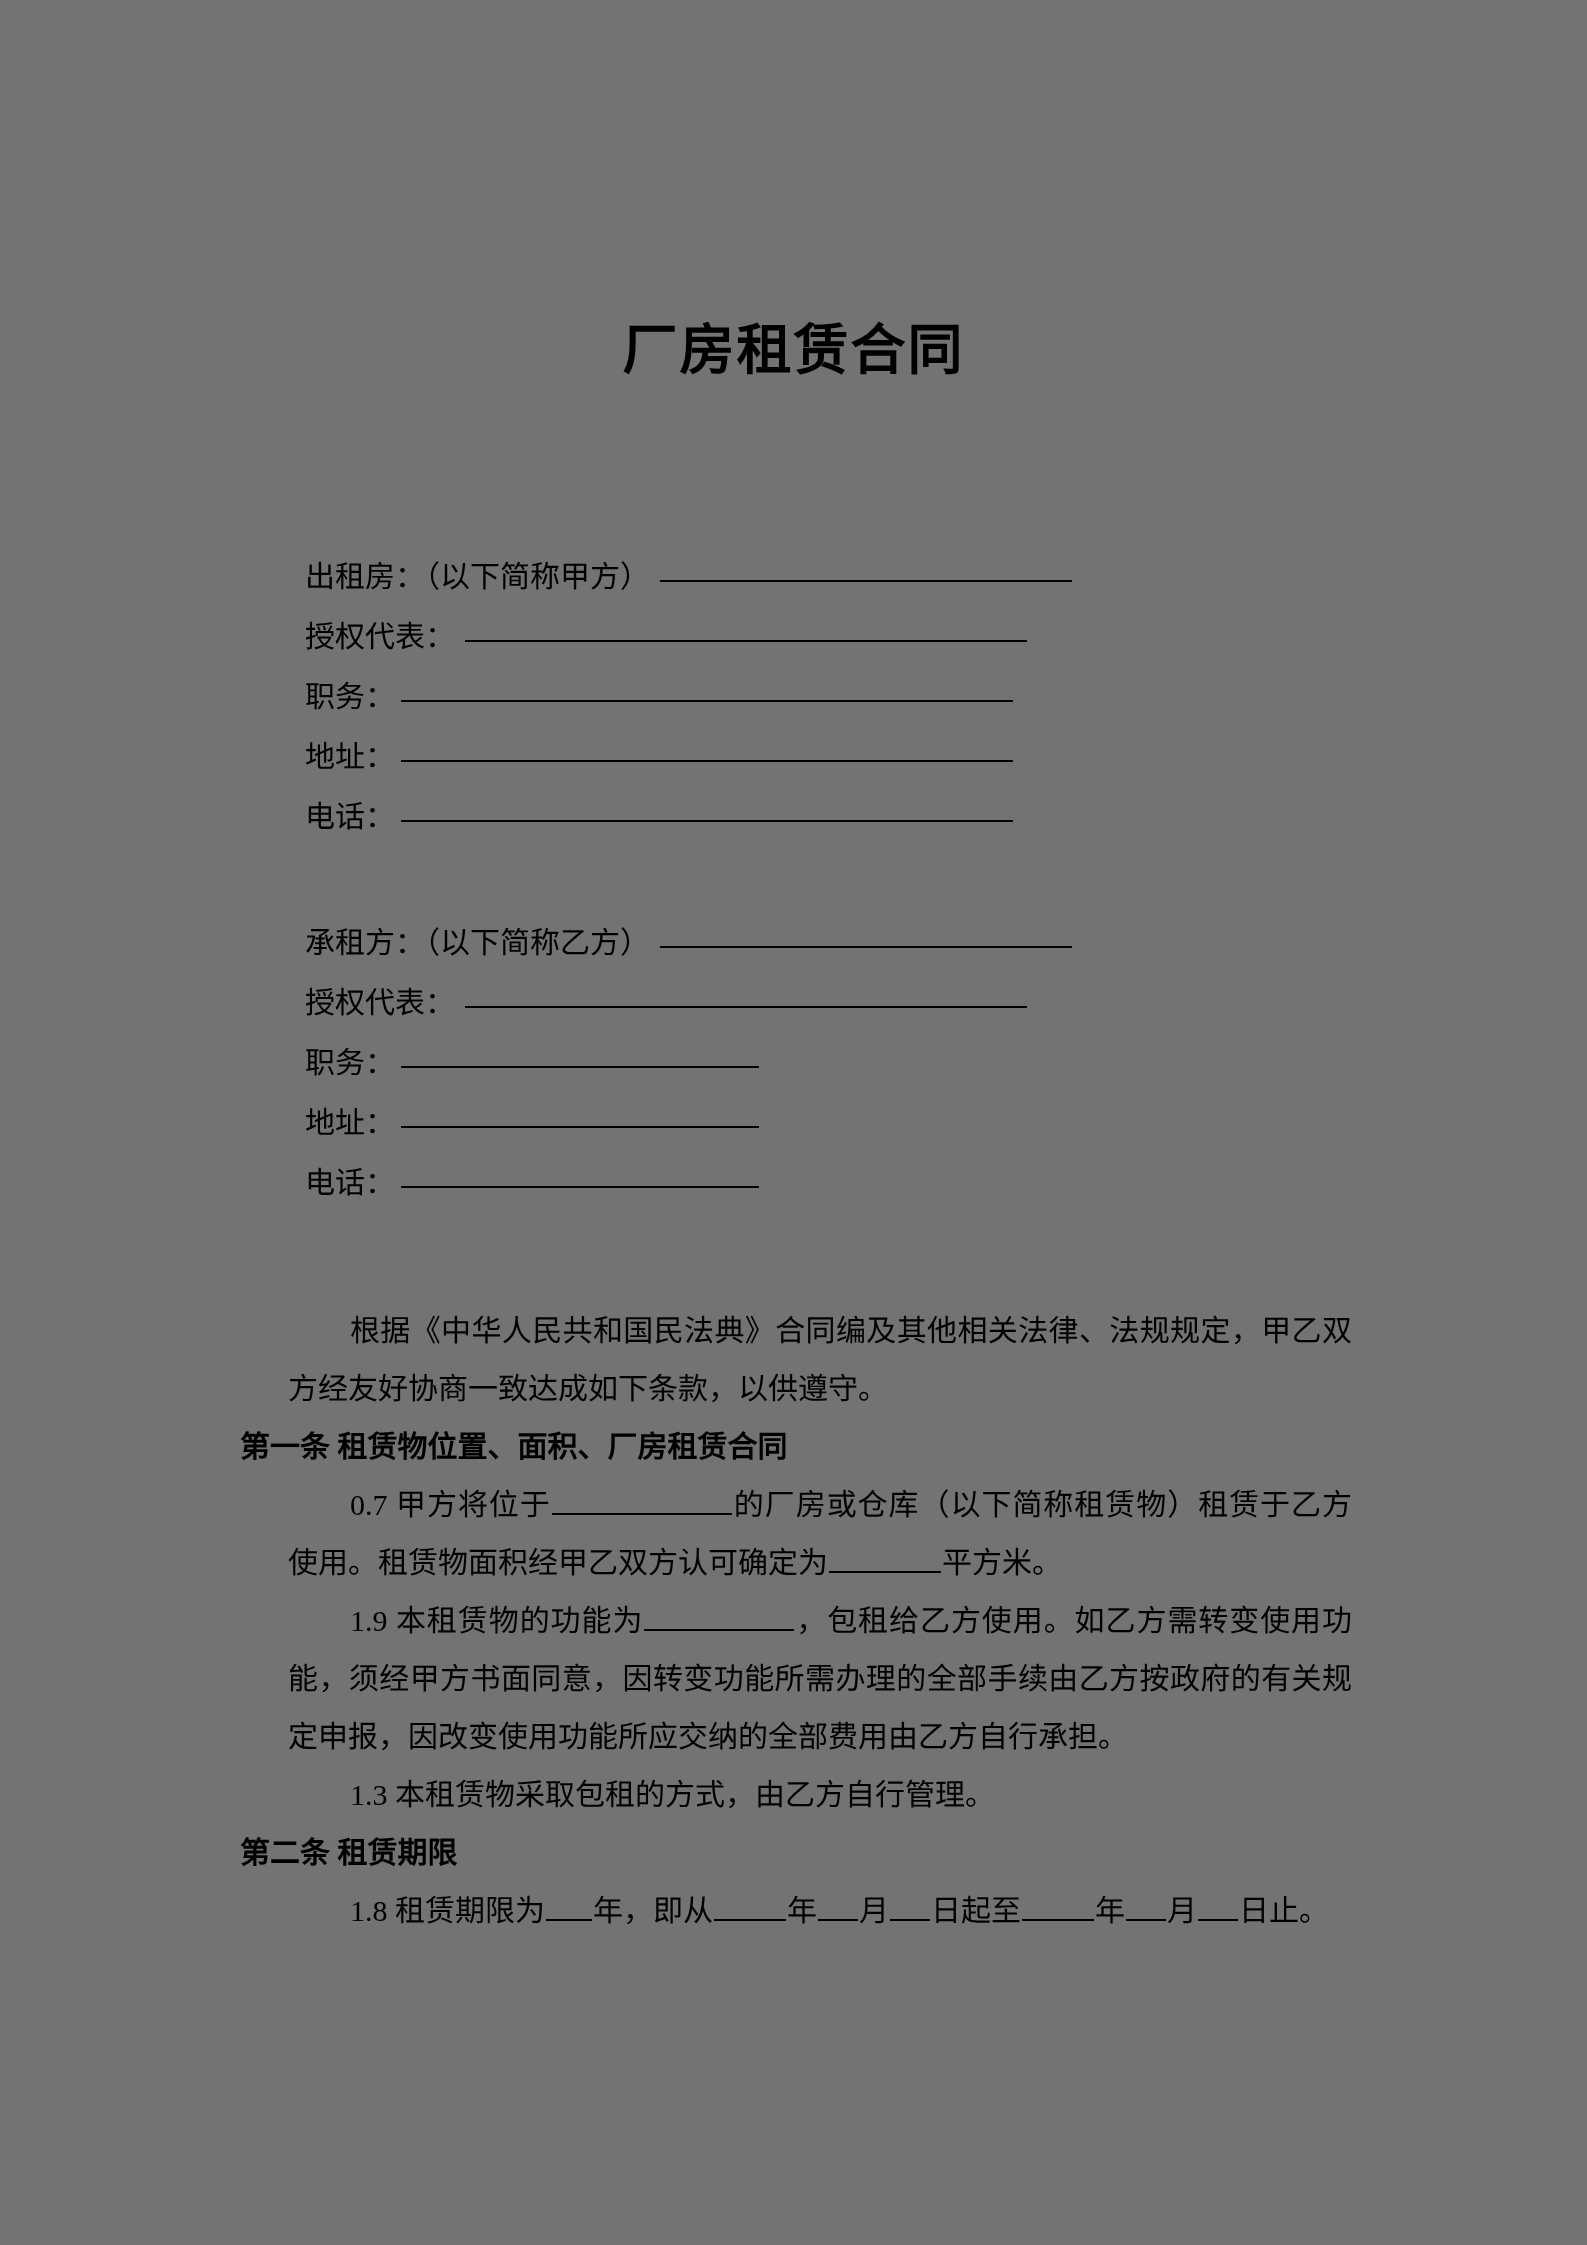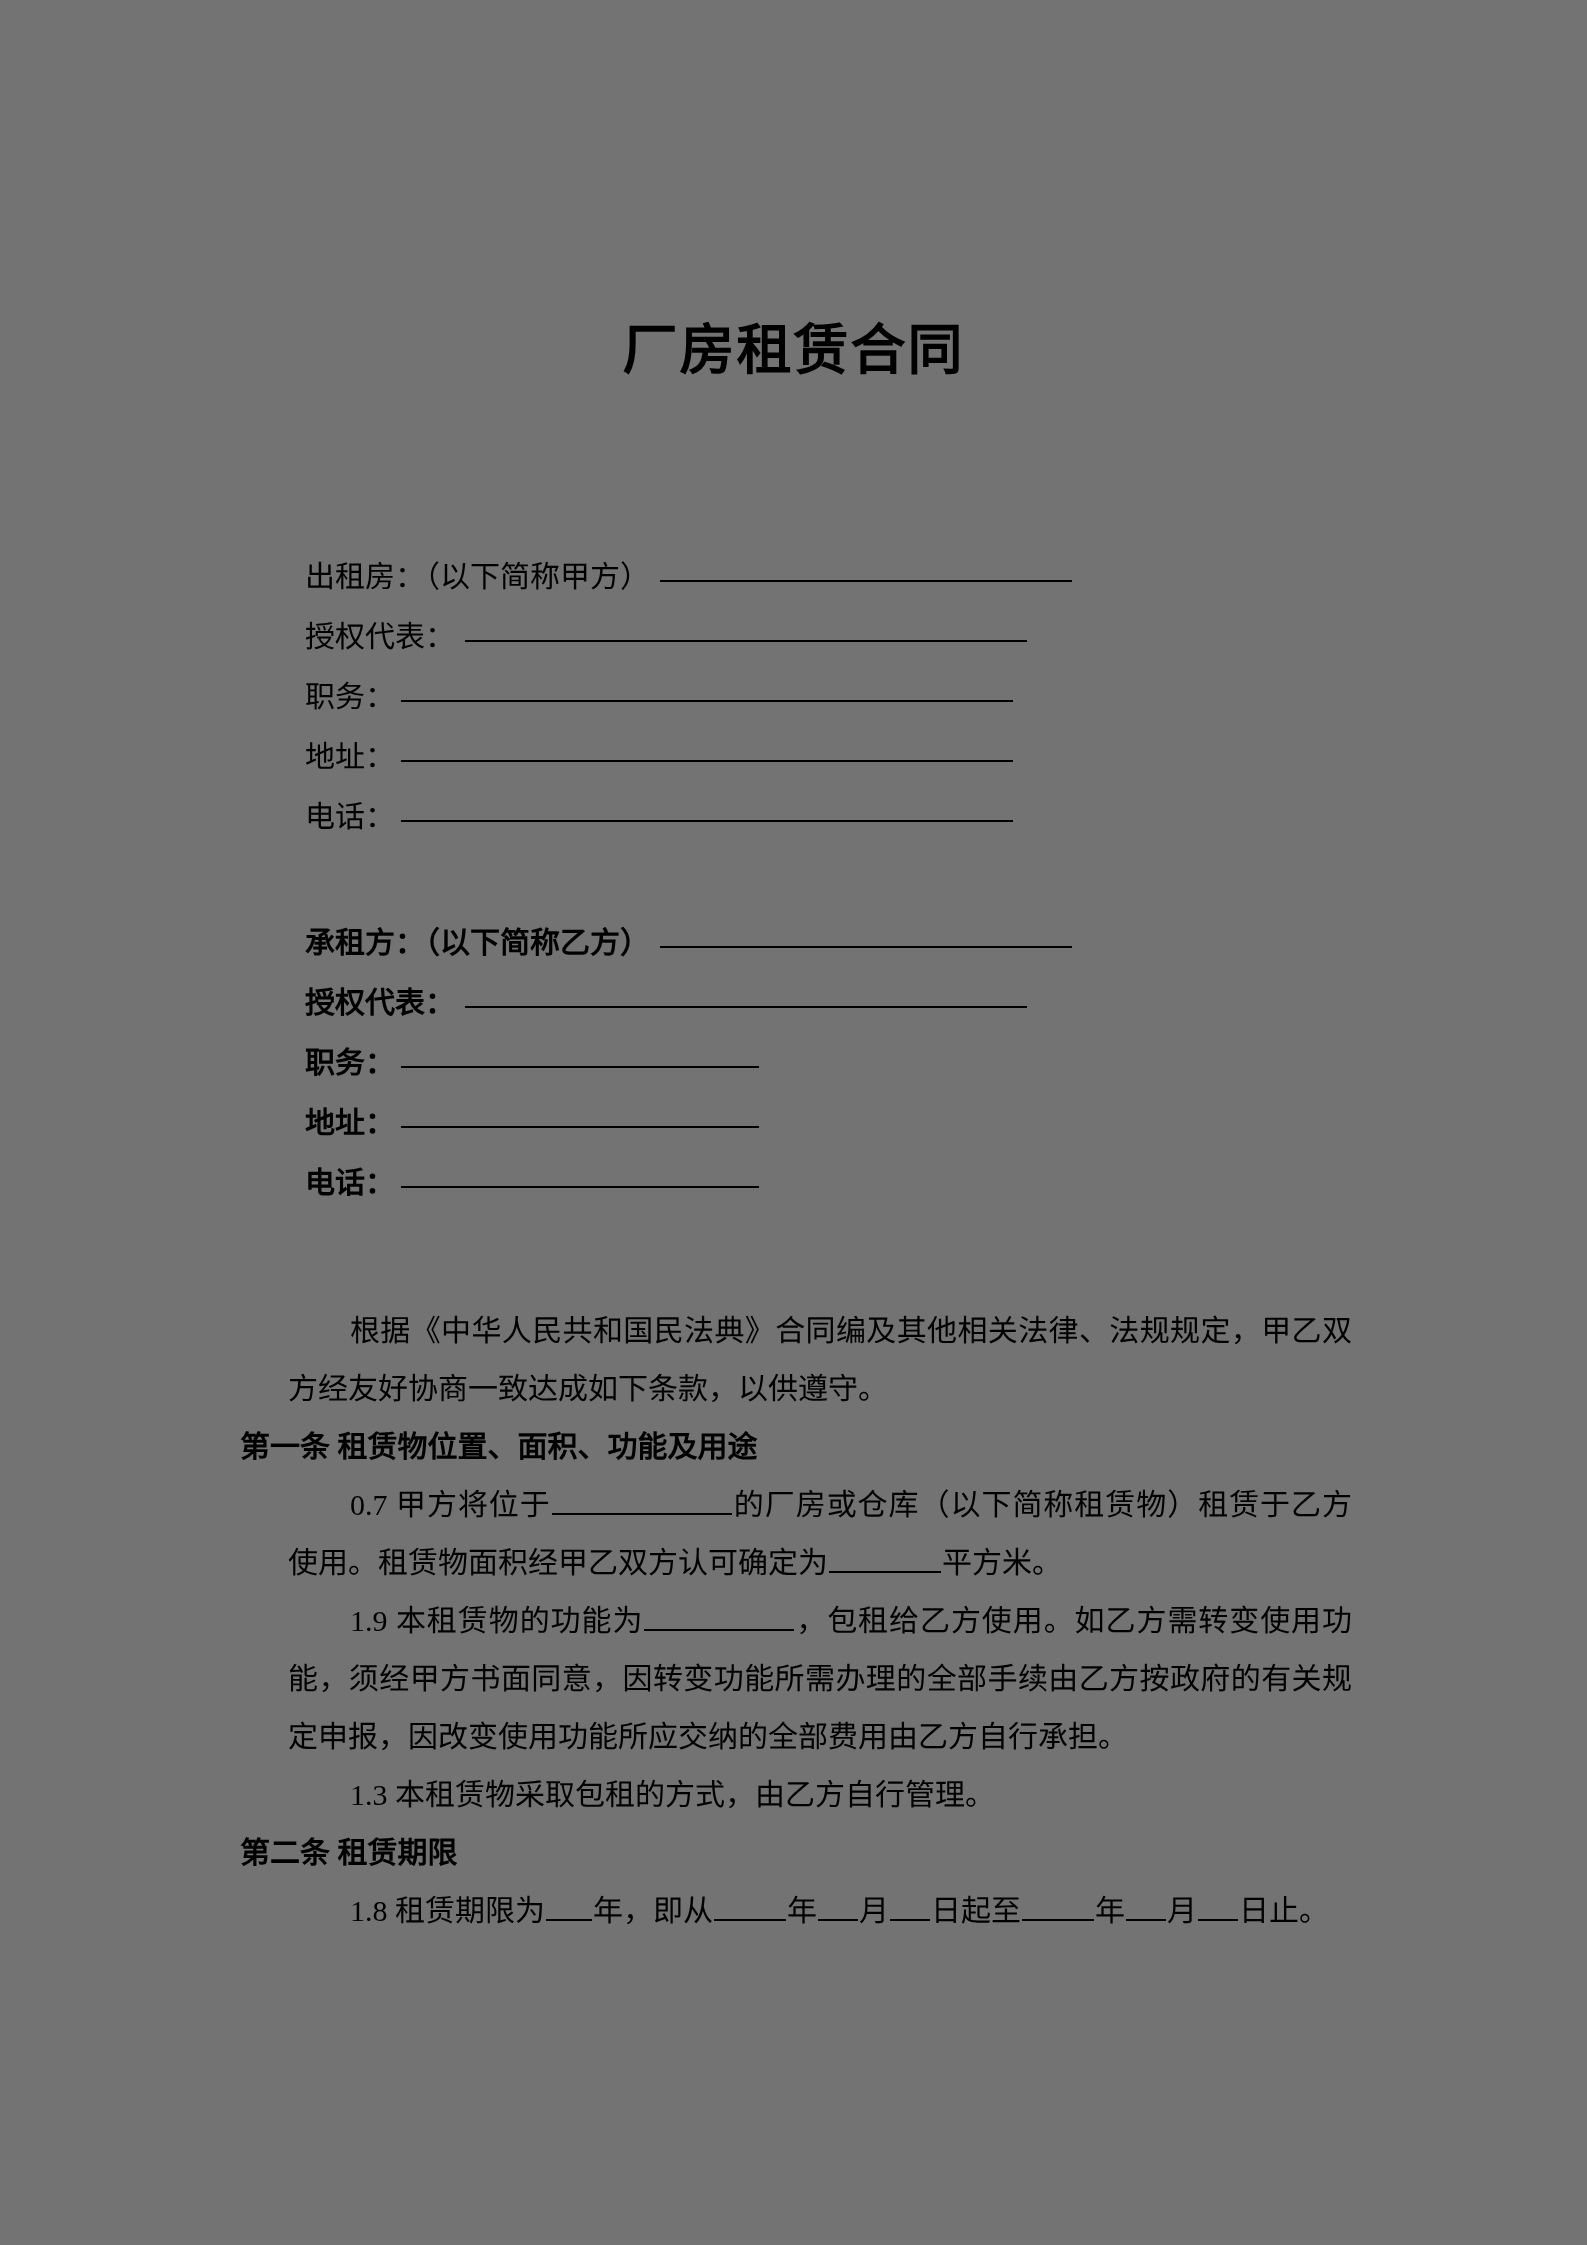--- a/index.html
+++ b/index.html
@@ -33,21 +33,21 @@
     line-height: 1.2;
     font-family: "Liberation Serif", "DejaVu Serif", serif;
   }
 
   
   .party-block {
     position: absolute;
     left: 305px;
   }
   .party-block.lessor { top: 562px; }
-  .party-block.lessee { top: 928px; font-weight: bold; }
+  .party-block.lessee { top: 928px; }
 
   .field-row {
     display: flex;
     align-items: baseline;
     height: 60px;
   }
 
   .field-label {
     font-size: 30px;
     line-height: 1;
@@ -179,21 +179,21 @@
       <span class="field-rule r-phone"></span>
     </div>
 
   </div>
 
   <div class="body-area">
 
     <p class="para indent">根据《中华人民共和国民法典》合同编及其他相关法律、法规规定，甲乙双方经友好协商一致达成如下条款，以供遵守。</p>
 
     <div id="articles">
-        <p class="clause-heading">第一条  租赁物位置、面积、功能及用途</p>
+        <p class="clause-heading">第一条  租赁物位置、面积、厂房租赁合同</p>
         <p class="para indent"><span>0.7 甲方将位于</span><span class="blank w-xl"></span><span>的厂房或仓库（以下简称租赁物）租赁于乙方使用。租赁物面积经甲乙双方认可确定为</span><span class="blank w-md"></span><span>平方米。</span></p>
         <p class="para indent"><span>1.9 本租赁物的功能为</span><span class="blank w-lg"></span><span>，包租给乙方使用。如乙方需转变使用功能，须经甲方书面同意，因转变功能所需办理的全部手续由乙方按政府的有关规定申报，因改变使用功能所应交纳的全部费用由乙方自行承担。</span></p>
         <p class="para indent"><span>1.3 本租赁物采取包租的方式，由乙方自行管理。</span></p>
         <p class="clause-heading">第二条  租赁期限</p>
         <p class="para indent"><span>1.8 租赁期限为</span><span class="blank w-xs"></span><span>年，即从</span><span class="blank w-sm"></span><span>年</span><span class="blank w-xxs"></span><span>月</span><span class="blank w-xxs"></span><span>日起至</span><span class="blank w-sm"></span><span>年</span><span class="blank w-xxs"></span><span>月</span><span class="blank w-xxs"></span><span>日止。</span></p>
       </div>
 
   </div>
 
 </div>

